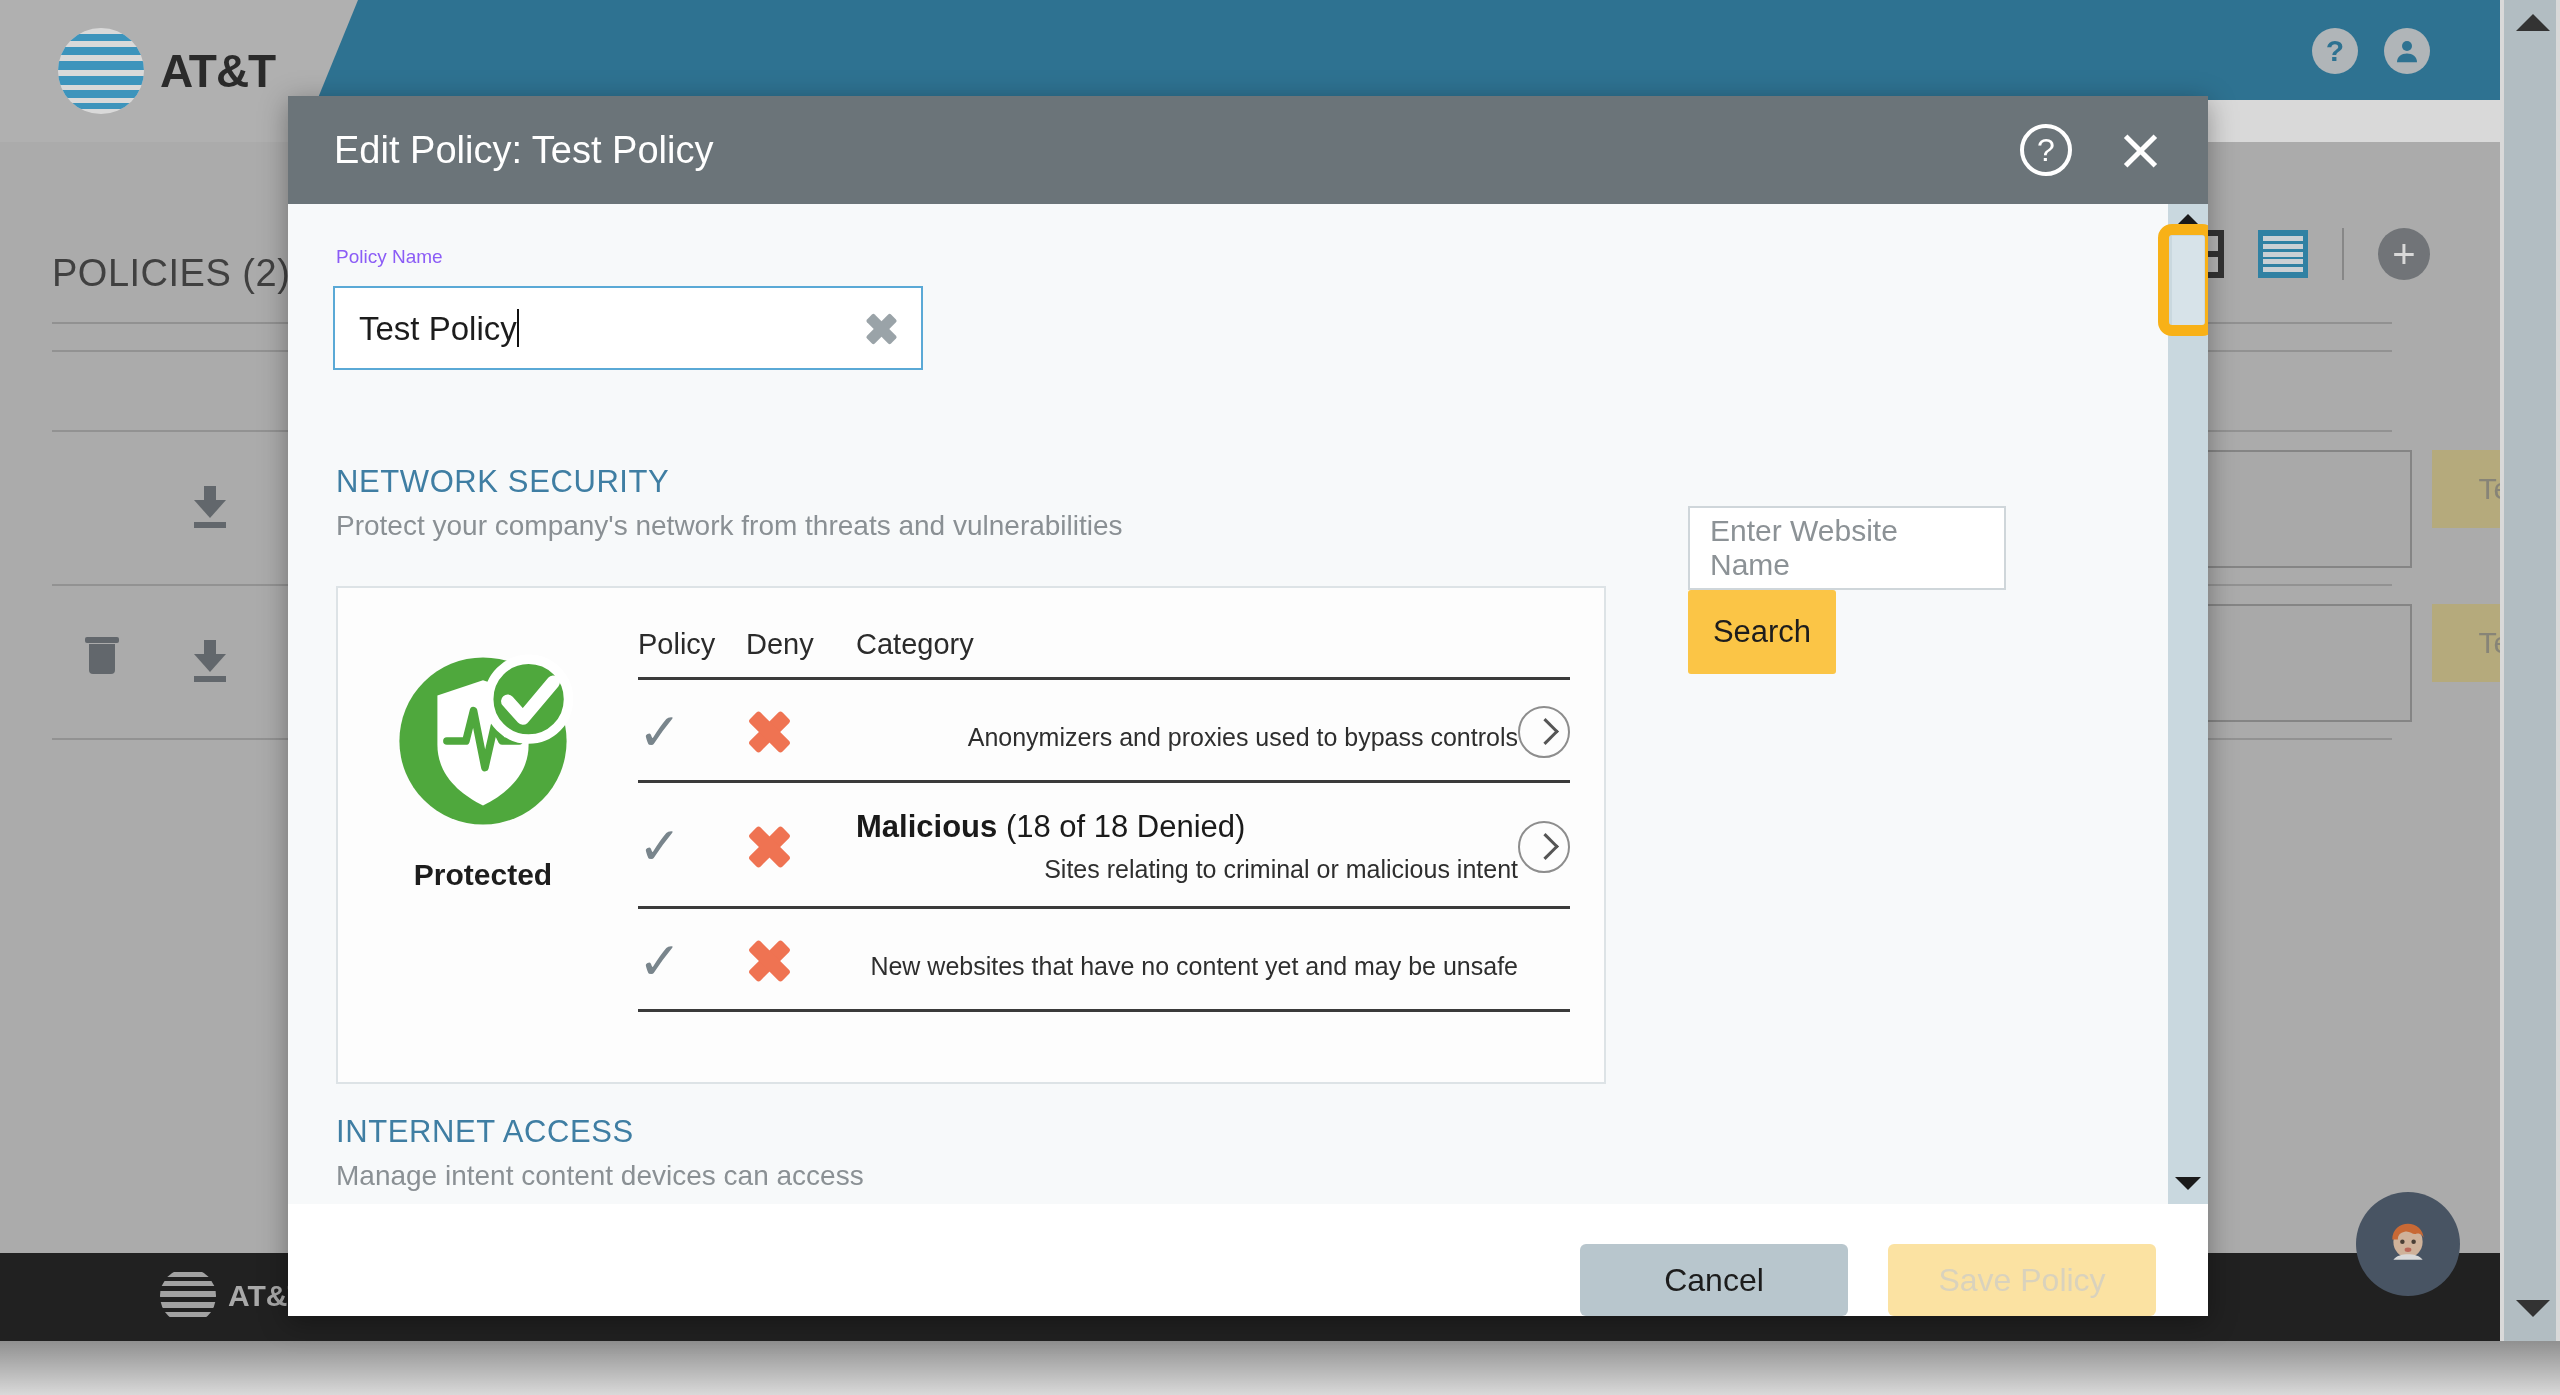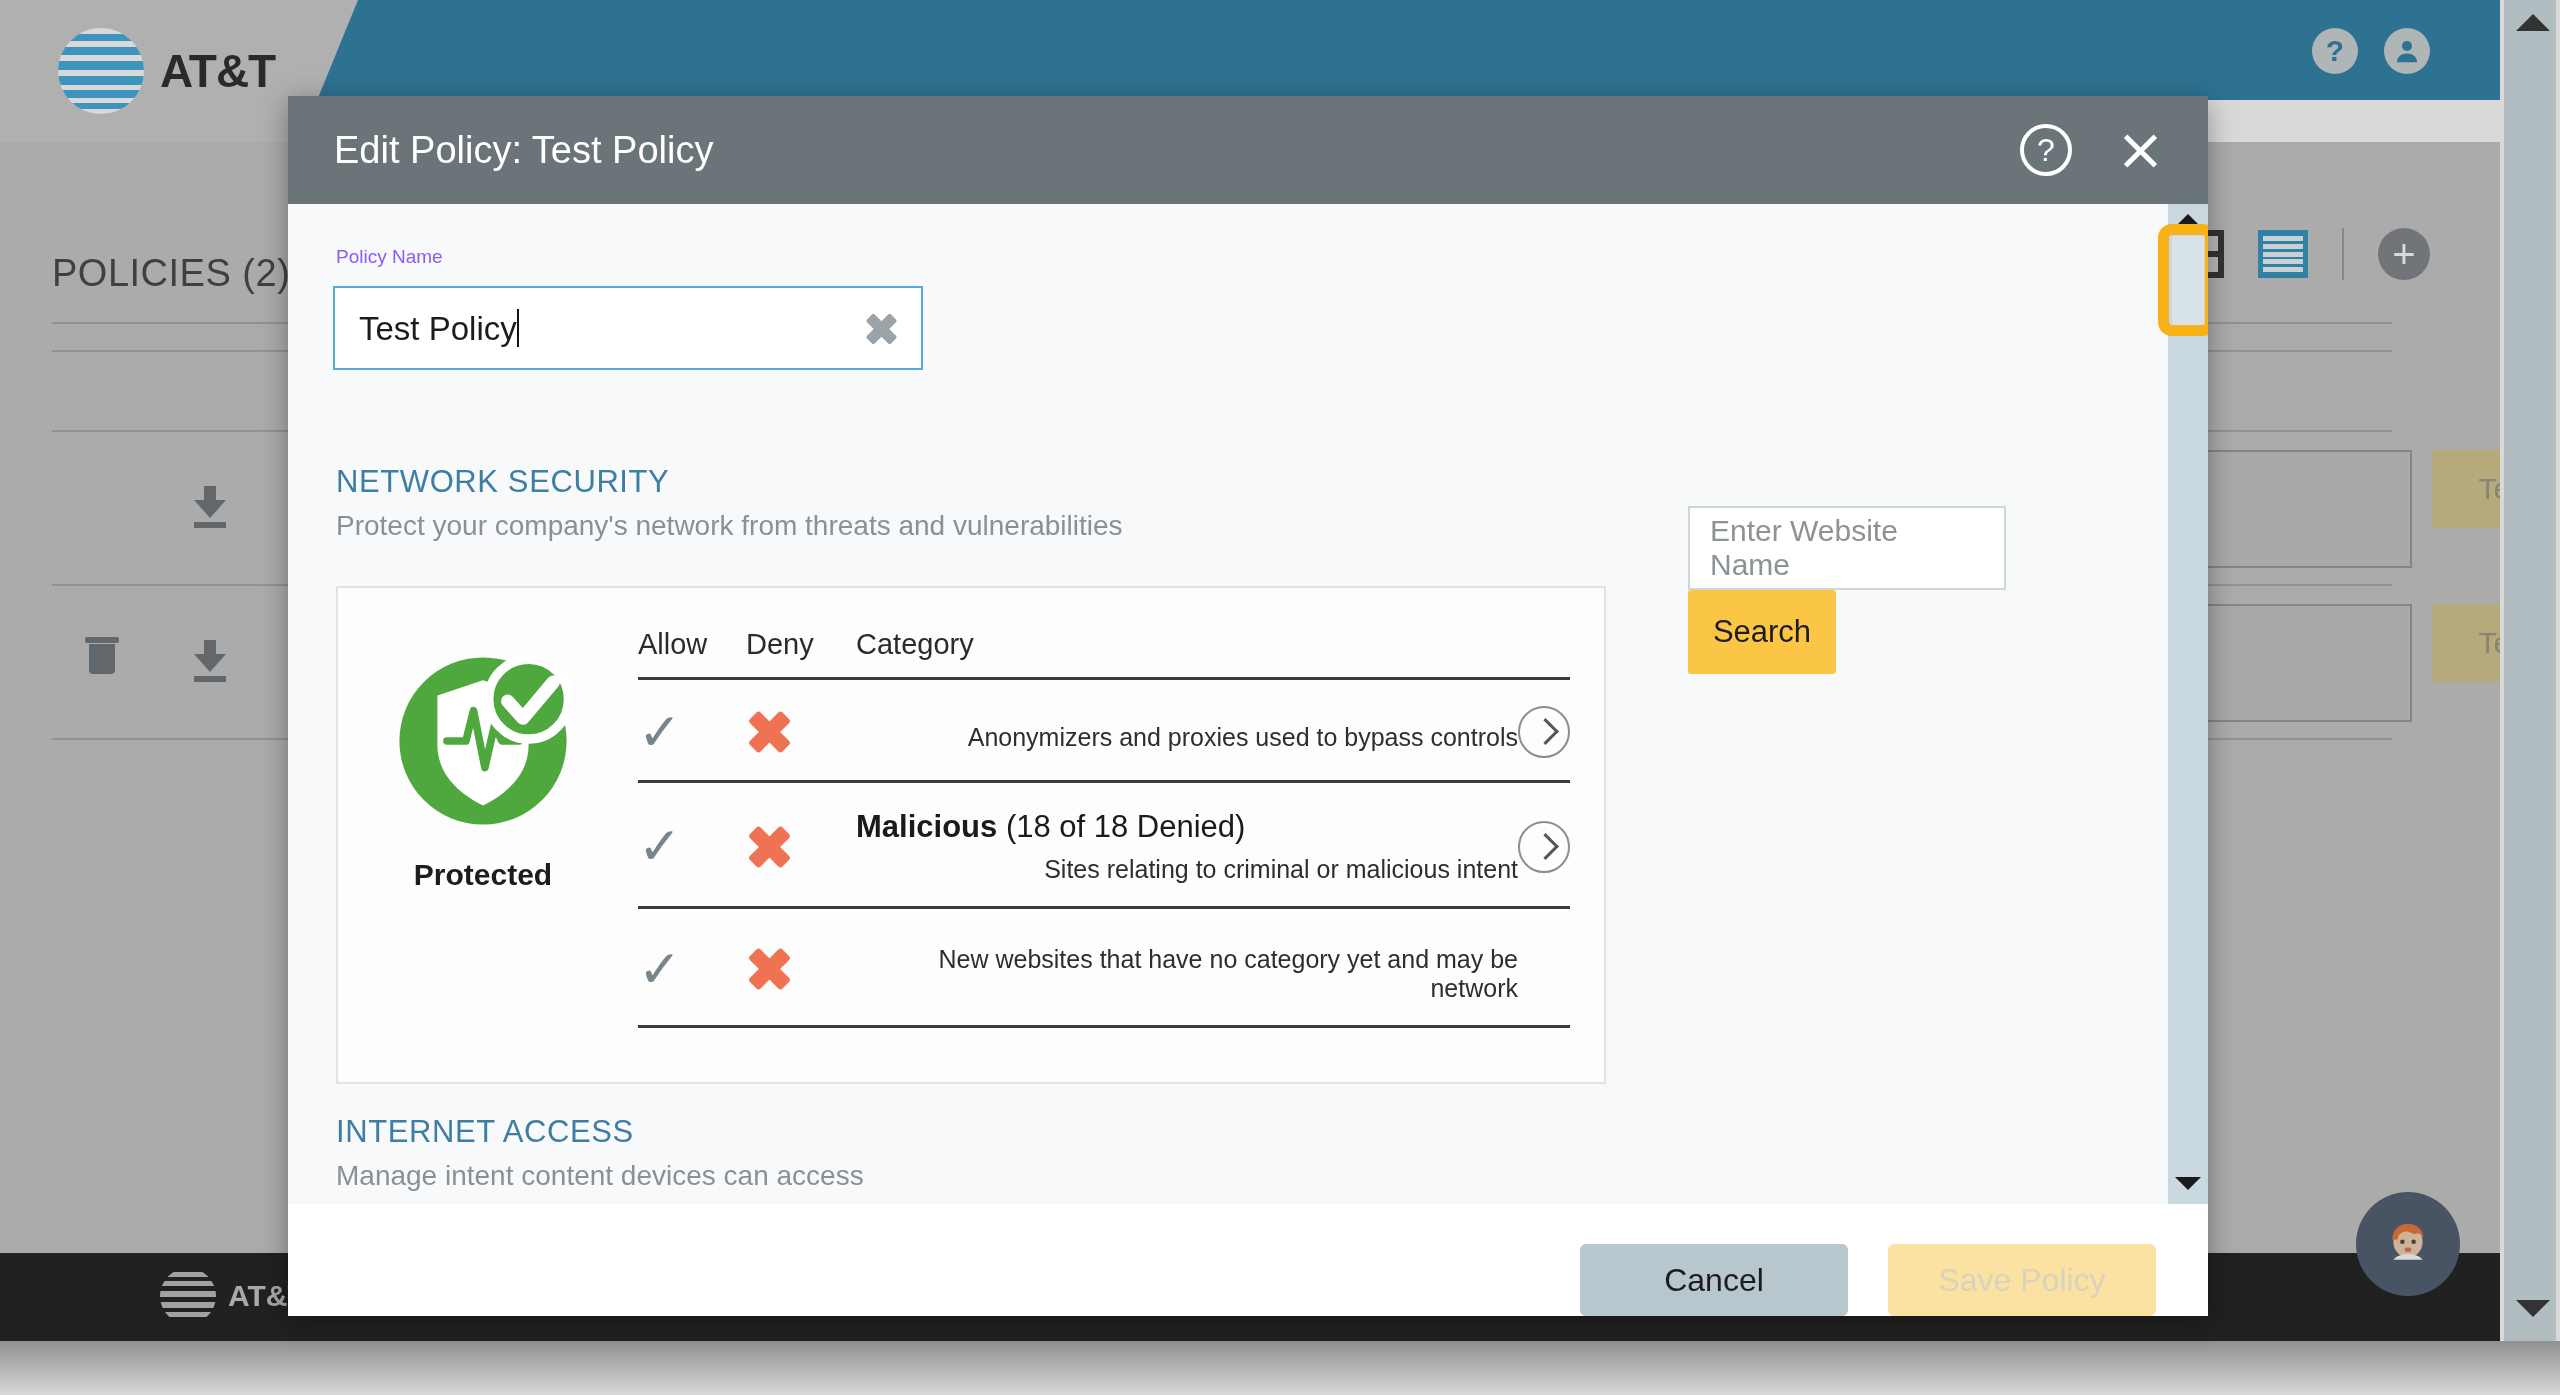--- a/index.html
+++ b/index.html
@@ -326,21 +326,21 @@
               <path d="M50 18 L74 26 V52 C74 68 62 78 50 84 C38 78 26 68 26 52 V26 Z" fill="#ffffff"></path>
               <path d="M31 50 h10 l4 -16 l6 30 l5 -22 l4 8 h9" fill="none" stroke="#4fa83d" stroke-width="4" stroke-linejoin="round" stroke-linecap="round"></path>
               <circle cx="74" cy="28" r="21" fill="#4fa83d" stroke="#ffffff" stroke-width="5"></circle>
               <path d="M63 29 l8 9 l16 -19" fill="none" stroke="#ffffff" stroke-width="7" stroke-linecap="round" stroke-linejoin="round"></path>
             </svg>
             <div class="shield-label">Protected</div>
           </div>
 
           <div class="cat-table">
             <div class="cat-head">
-              <div class="c-allow">Allow</div>
+              <div class="c-allow">Policy</div>
               <div class="c-deny">Deny</div>
               <div class="c-cat">Category</div>
             </div>
             <div class="rule"></div>
 
             <div class="cat-row">
               <div class="tick">✓</div>
               <div class="cross"></div>
               <div class="cat-main">
                 <div class="cat-desc">Anonymizers and proxies used to bypass controls</div>
@@ -358,21 +358,21 @@
                 <div class="cat-desc">Sites relating to criminal or malicious intent</div>
               </div>
               <div class="chev"></div>
             </div>
             <div class="rule"></div>
 
             <div class="cat-row">
               <div class="tick">✓</div>
               <div class="cross"></div>
               <div class="cat-main">
-                <div class="cat-desc">New websites that have no category yet and may be network</div>
+                <div class="cat-desc">New websites that have no content yet and may be unsafe</div>
               </div>
               <div class="chev hidden"></div>
             </div>
             <div class="rule"></div>
           </div>
         </div>
       </div>
 
       <div class="right-col">
         <div class="search-row">

